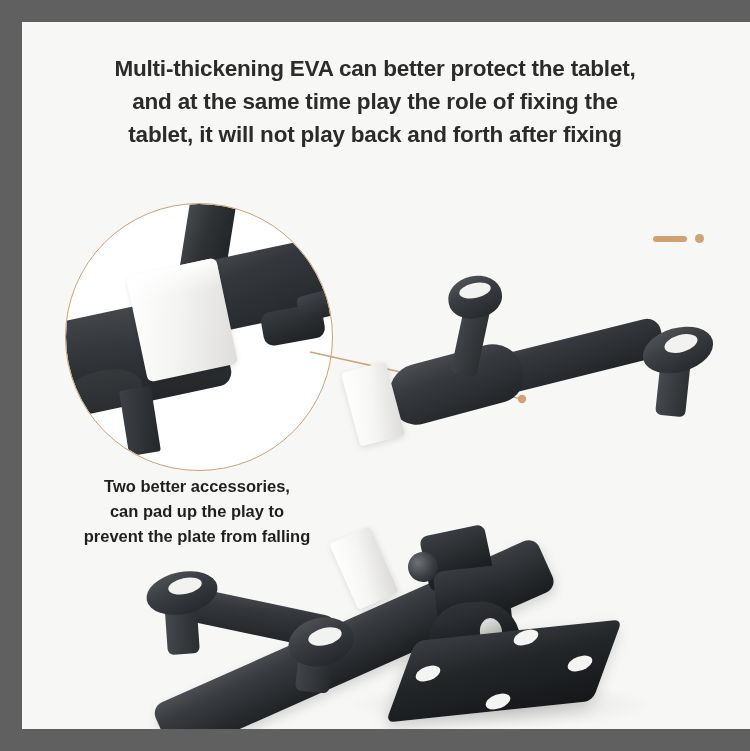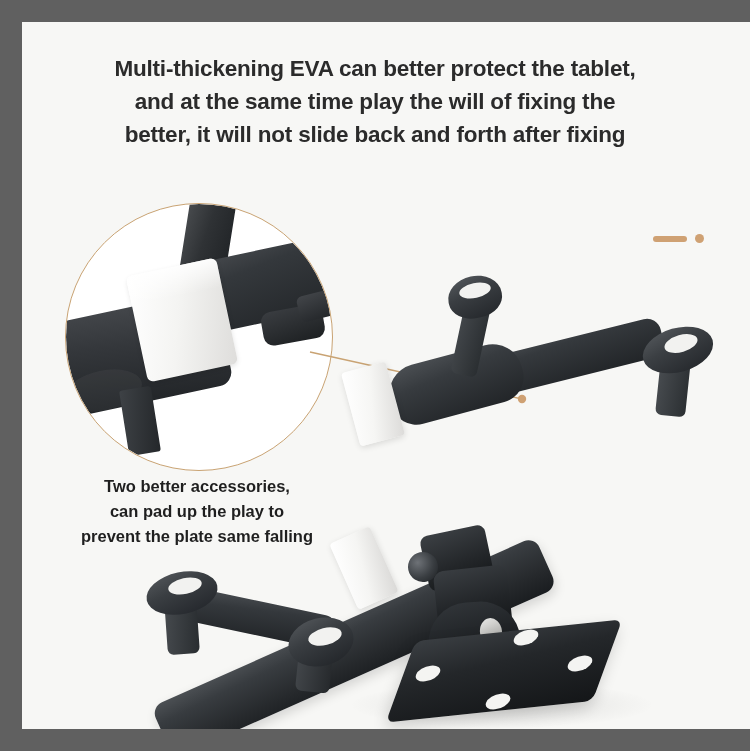--- a/index.html
+++ b/index.html
@@ -505,22 +505,22 @@
   }
 </style>
 </head>
 <body>
 
 <div id="poster">
   <div id="canvas">
 
     <div id="headline">
       <span class="hl">Multi-thickening EVA can better protect the tablet,</span>
-      <span class="hl">and at the same time play the will of fixing the</span>
-      <span class="hl">better, it will not slide back and forth after fixing</span>
+      <span class="hl">and at the same time play the role of fixing the</span>
+      <span class="hl">tablet, it will not play back and forth after fixing</span>
     </div>
 
     <div id="marker">
       <span class="dash"></span>
       <span class="dot"></span>
     </div>
 
     <div id="magnifier">
       <div class="mag-inner">
         <span class="mz-toparm"></span>
@@ -576,17 +576,17 @@
       <span class="pt base-plate"></span>
       <span class="pt bh bh1"></span>
       <span class="pt bh bh2"></span>
       <span class="pt bh bh3"></span>
       <span class="pt bh bh4"></span>
     </div>
 
     <div id="caption">
       <span class="cl">Two better accessories,</span>
       <span class="cl">can pad up the play to</span>
-      <span class="cl">prevent the plate same falling</span>
+      <span class="cl">prevent the plate from falling</span>
     </div>
 
   </div>
 </div>
 
 </body></html>

